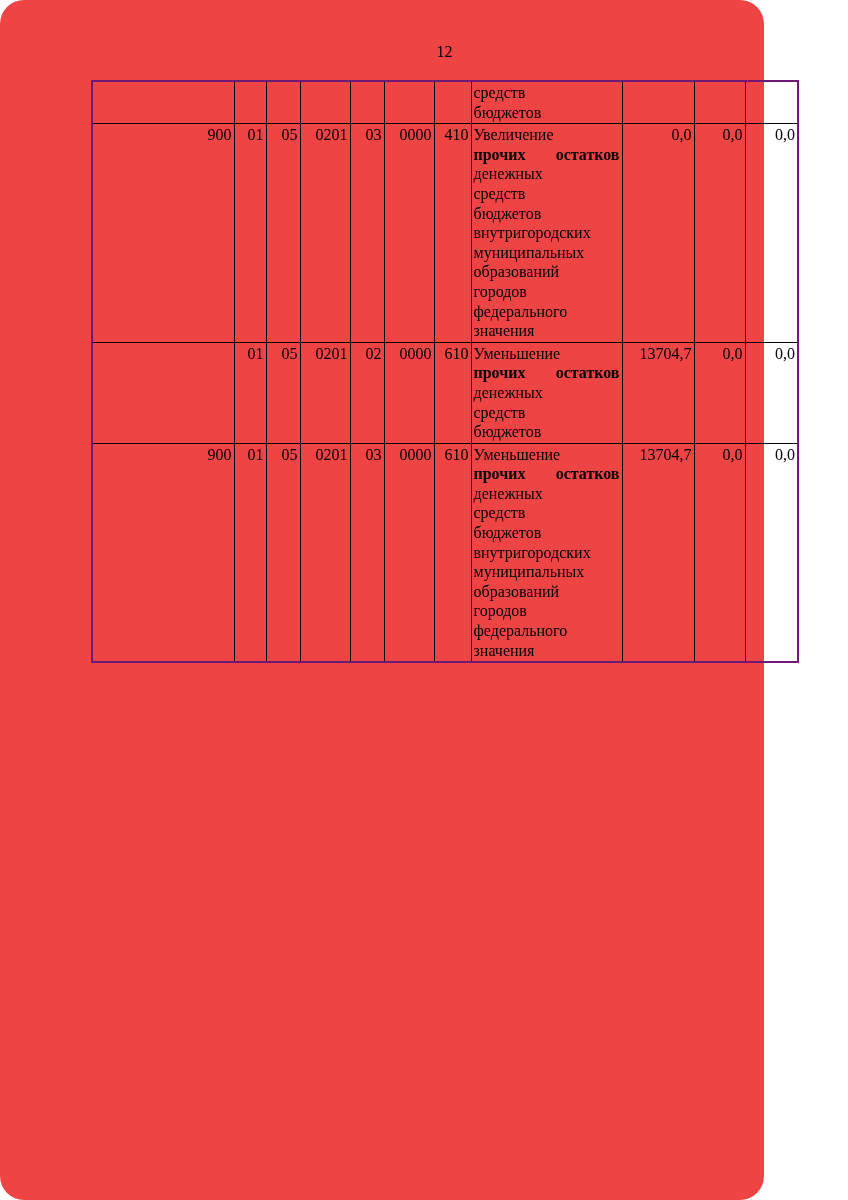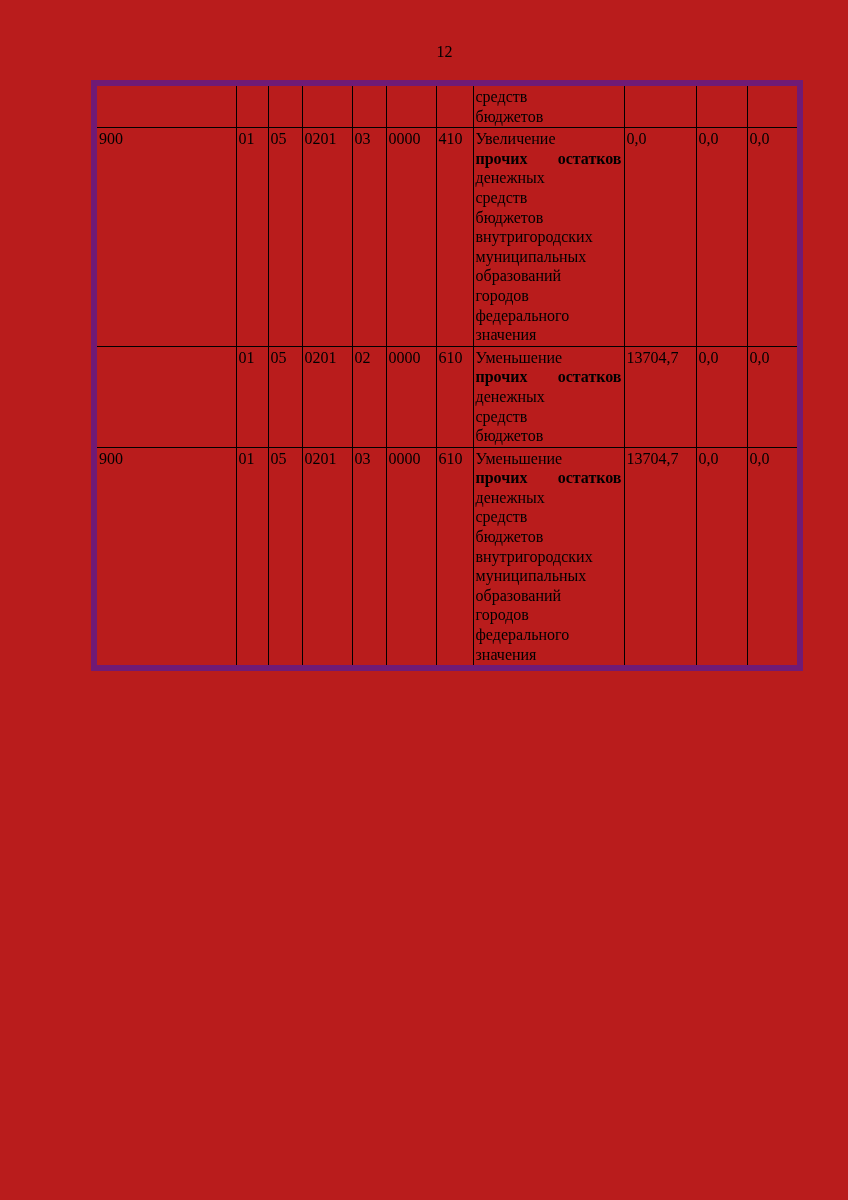--- a/index.html
+++ b/index.html
@@ -9,53 +9,54 @@
   }
   body {
     width: 848px;
     height: 1200px;
     font-family: "Liberation Serif", serif;
     color: #000000;
     overflow: hidden;
   }
   .page {
     position: relative;
-    width: 848px;
+    width: 764px;
     height: 1200px;
-    background: #b91c1c;
+    background: #ef4444;
+    border-radius: 24px;
   }
   .page-number {
     position: absolute;
     top: 42px;
     left: 92px;
     width: 705px;
     text-align: center;
     font-size: 16px;
     line-height: 19.6px;
   }
   table.budget-table {
     position: absolute;
     top: 80px;
     left: 91px;
     width: 706px;
     border-collapse: collapse;
     table-layout: fixed;
-    border: 6px solid #701a75;
+    border: 2px solid #701a75;
     font-size: 16px;
   }
   table.budget-table td {
     border: 1px solid #000000;
     vertical-align: top;
     padding: 1px 2px;
     line-height: 19.6px;
     overflow: hidden;
     word-wrap: break-word;
   }
   td.c-grbs, td.c-code, td.c-val {
-    text-align: left;
+    text-align: right;
   }
   td.c-desc {
     padding: 1px 4px 1px 5px;
     text-align: left;
   }
   .dline {
     min-height: 19.6px;
   }
   .dline.just {
     text-align: justify;

